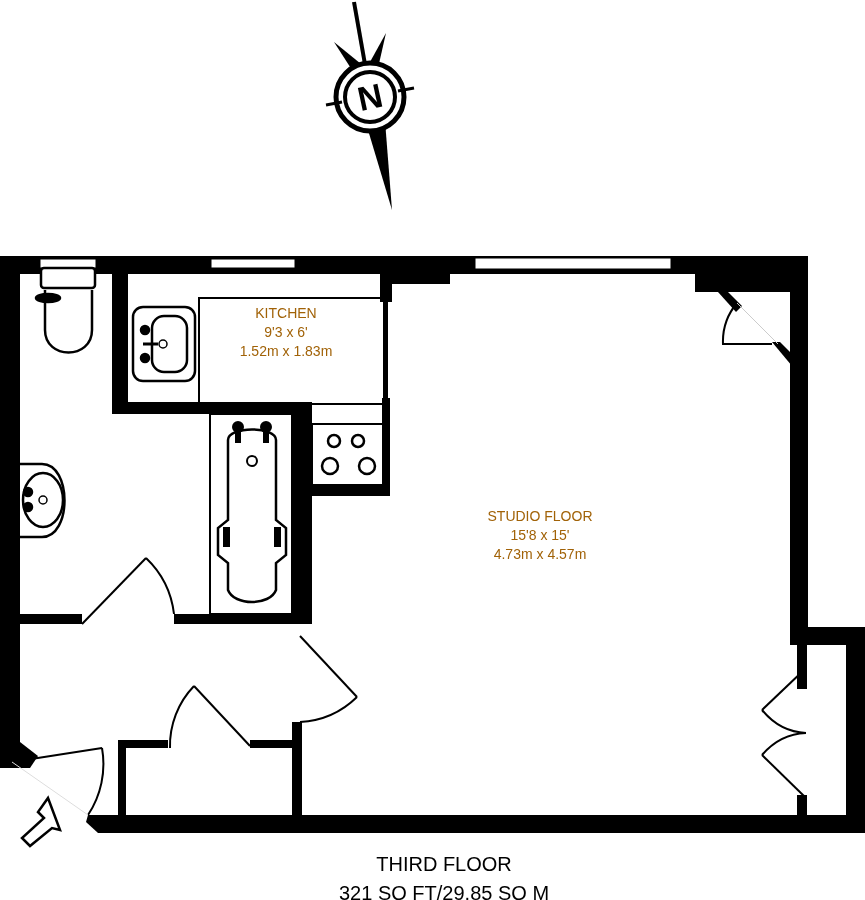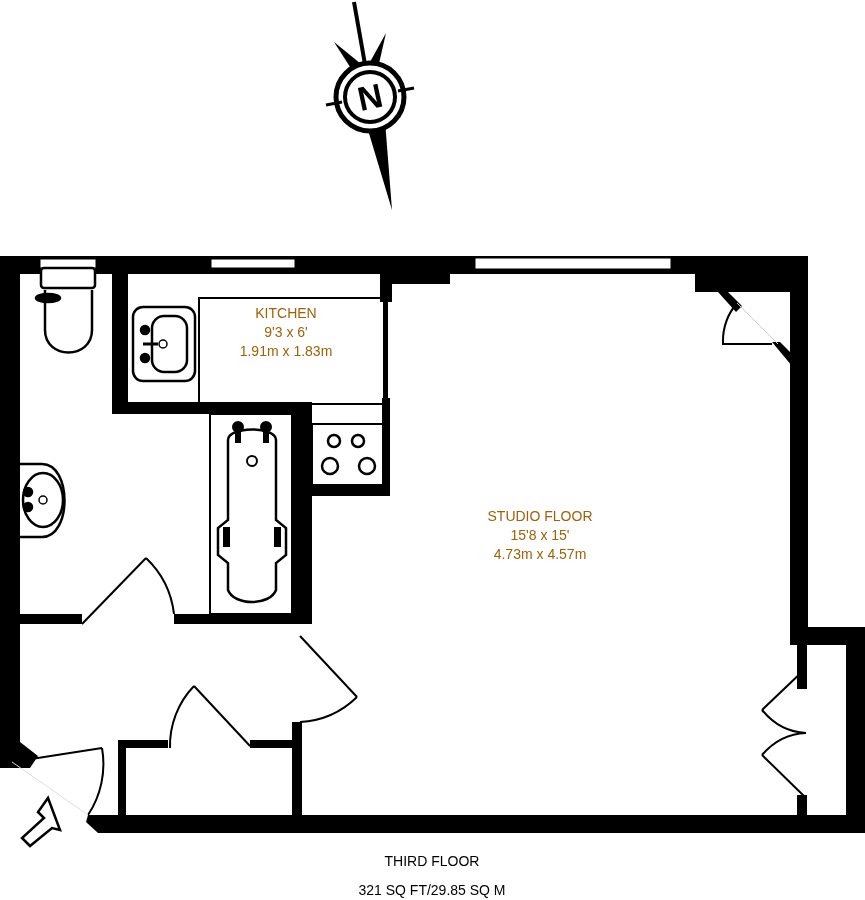--- a/index.html
+++ b/index.html
@@ -1,20 +1,20 @@
 <!DOCTYPE html>
 <html><head>
   <meta charset="utf-8">
   <style>
     html, body { margin: 0; padding: 0; background: #ffffff; }
     body { width: 865px; height: 900px; position: relative; overflow: hidden; font-family: "Liberation Sans", sans-serif; }
     #plan { position: absolute; left: 0; top: 0; width: 865px; height: 900px; }
     .label { position: absolute; text-align: center; color: #a16207; font-size: 14px; line-height: 19px; white-space: nowrap; transform: translateX(-50%); }
     .label div { display: block; }
-    .footer { position: absolute; left: 432px; transform: translateX(-50%); text-align: center; font-size: 14px; white-space: nowrap; color: #000; }
+    .footer { position: absolute; left: 444px; transform: translateX(-50%); text-align: center; font-size: 20px; white-space: nowrap; color: #000; }
   </style>
 </head>
 <body>
 
 <svg id="plan" viewBox="0 0 865 900" xmlns="http://www.w3.org/2000/svg">
 
   <g>
     <line x1="354" y1="2" x2="366" y2="70" stroke="#000" stroke-width="4"></line>
     <polygon points="334,42 366,68 360,82 352,70" fill="#000"></polygon>
     <polygon points="386,33 370,62 378,68" fill="#000"></polygon>
@@ -163,21 +163,21 @@
   </g>
 
   <g>
     <polygon points="48,798 60,830 52,828 30,846 22,838 44,818 38,812" fill="#fff" stroke="#000" stroke-width="2.5" transform="translate(0,0)"></polygon>
   </g>
 </svg>
 
 <div class="label" style="left:286px; top:304px;">
   <div>KITCHEN</div>
   <div>9'3 x 6'</div>
-  <div>1.91m x 1.83m</div>
+  <div>1.52m x 1.83m</div>
 </div>
 
 <div class="label" style="left:540px; top:507px;">
   <div>STUDIO FLOOR</div>
   <div>15'8 x 15'</div>
   <div>4.73m x 4.57m</div>
 </div>
 
 <div class="footer" style="top:853px;">THIRD FLOOR</div>
 <div class="footer" style="top:882px;">321 SQ FT/29.85 SQ M</div>

